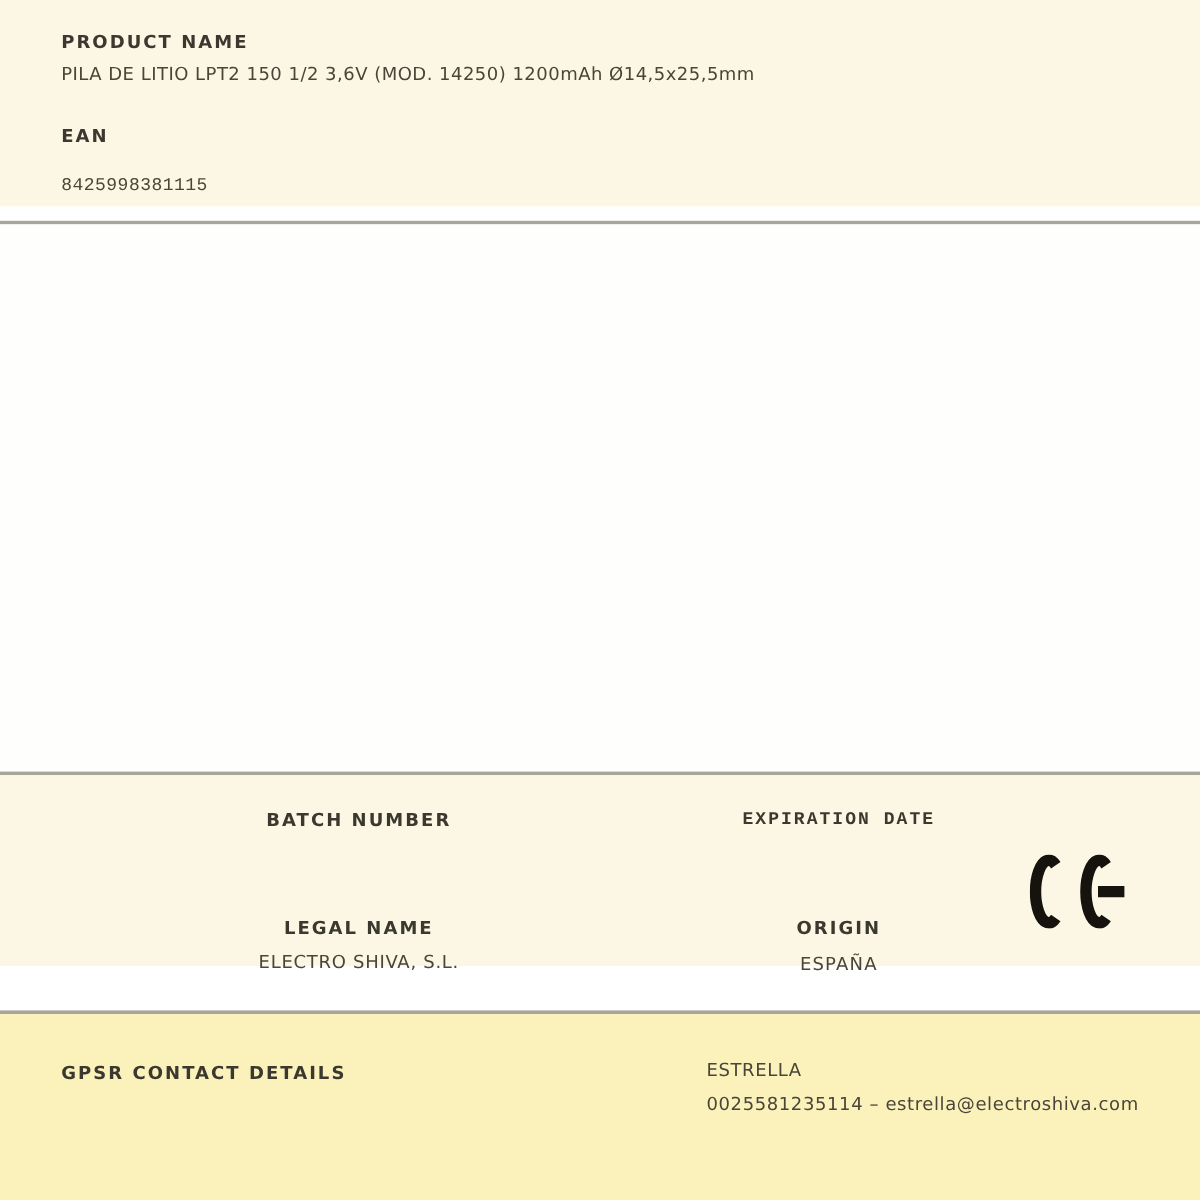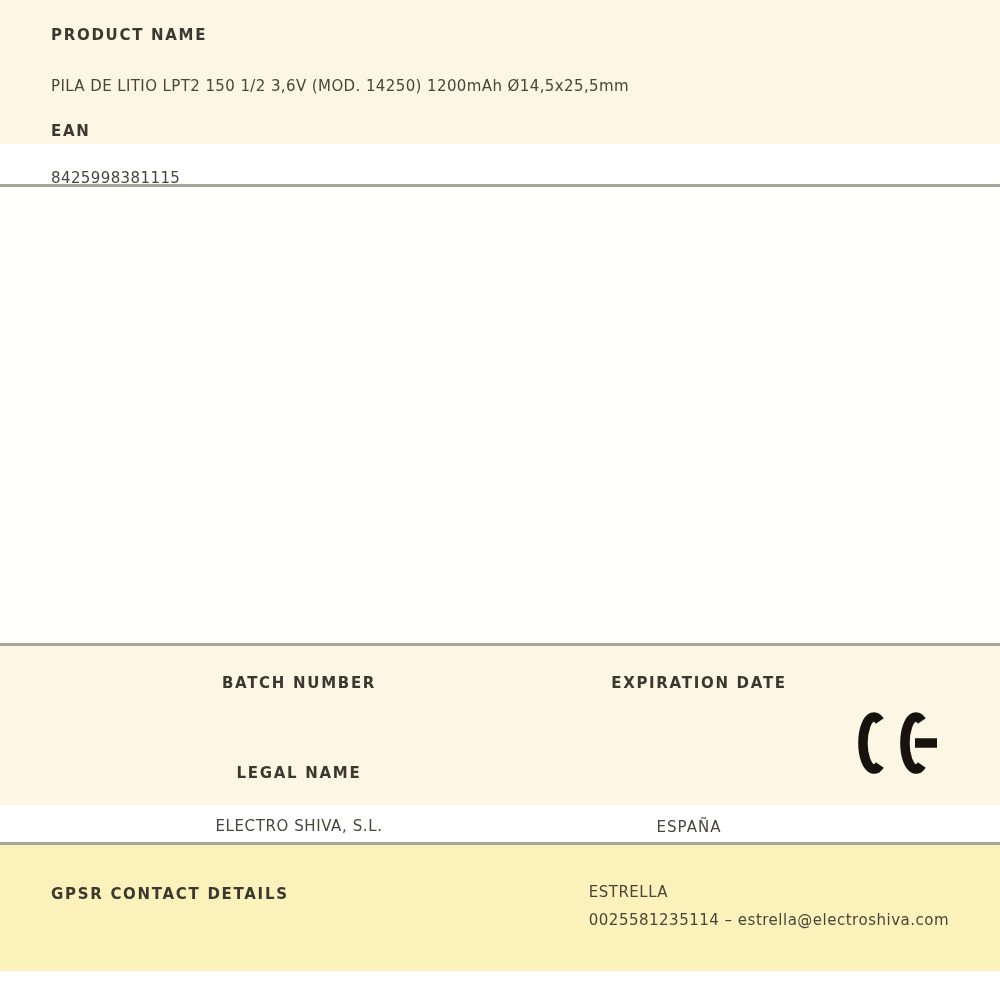--- a/index.html
+++ b/index.html
@@ -9,24 +9,24 @@
     background: #ffffff;
   }
   .page {
     position: relative;
     width: 1000px;
     height: 1000px;
     overflow: hidden;
     background: #ffffff;
   }
   .sec { position: absolute; left: 0; width: 1000px; }
-  .sec-product  { top: 0;     height: 144px; background: #FCF7E4; }
+  .sec-product  { top: 0;     height: 172px; background: #FCF7E4; }
   .sec-blank    { top: 187px; height: 456px; background: #FEFEFD; }
   .sec-trace    { top: 646px; height: 159px; background: #FCF7E4; }
-  .sec-contact  { top: 845px; height: 126px; background: #FBF1BB; }
+  .sec-contact  { top: 845px; height: 155px; background: #FBF1BB; }
   .divider {
     position: absolute; left: 0; width: 1000px; height: 3px;
     background: #A8A59B;
   }
   .div-1 { top: 184px; }
   .div-2 { top: 643px; }
   .div-3 { top: 842px; }
 
   .h {
     position: absolute;
@@ -37,39 +37,38 @@
     line-height: 1;
     white-space: nowrap;
   }
   .v {
     position: absolute;
     font-size: 15px;
     letter-spacing: 0.4px;
     color: #494639;
     line-height: 1;
     white-space: nowrap;
-    margin-top: 24px;
   }
 
   
   .p-label1 { left: 51px; top: 28px; }
   .p-value1 { left: 51px; top: 55px; }
-  .p-label2 { left: 51px; top: 124px; }
-  .p-value2 { left: 51px; top: 147px; }
+  .p-label2 { left: 51px; top: 106px; }
+  .p-value2 { left: 51px; top: 147px; font-family: Liberation Mono, monospace; }
 
   
   .t-cell { width: 400px; text-align: center; }
   .t-batch    { left: 99px;  top: 30px; }
-  .t-exp      { left: 499px; top: 30px; }
+  .t-exp      { left: 499px; top: 30px; font-family: Liberation Mono, monospace; }
   .t-batch-v  { left: 99px;  top: 60px; min-height: 15px; }
   .t-exp-v    { left: 499px; top: 60px; min-height: 15px; }
   .t-legal    { left: 99px;  top: 120px; }
   .t-origin   { left: 499px; top: 120px; }
   .t-legal-v  { left: 99px;  top: 149px; letter-spacing: 0.6px; }
-  .t-origin-v { left: 489px; top: 150px; letter-spacing: 1.0px; }
+  .t-origin-v { left: 499px; top: 150px; letter-spacing: 1.0px; }
 
   .ce-mark {
     position: absolute;
     left: 858px;
     top: 66px;
     width: 81px;
     height: 62px;
   }
   .ce-mark svg { display: block; width: 81px; height: 62px; }
 
@@ -105,20 +104,21 @@
   <section class="sec sec-blank"></section>
 
   <div class="divider div-2"></div>
 
   <section class="sec sec-trace">
     <div class="h t-cell t-batch">BATCH NUMBER</div>
     <div class="h t-cell t-exp">EXPIRATION DATE</div>
     <div class="v t-cell t-batch-v"></div>
     <div class="v t-cell t-exp-v"></div>
     <div class="h t-cell t-legal">LEGAL NAME</div>
+    <div class="h t-cell t-origin">ORIGIN</div>
     <div class="v t-cell t-legal-v">ELECTRO SHIVA, S.L.</div>
     <div class="v t-cell t-origin-v">ESPAÑA</div>
 
     <div class="ce-mark" role="img" aria-label="CE">
       <svg viewBox="0 0 81 62" xmlns="http://www.w3.org/2000/svg">
 
         <path d="M 21.8 9 A 11 26 0 1 0 21.8 53" fill="none" stroke="#16130E" stroke-width="9.5"></path>
 
         <path d="M 63.8 9 A 11 26 0 1 0 63.8 53" fill="none" stroke="#16130E" stroke-width="9.5"></path>
         <path d="M 57 31 L 79 31" fill="none" stroke="#16130E" stroke-width="9.5"></path>

